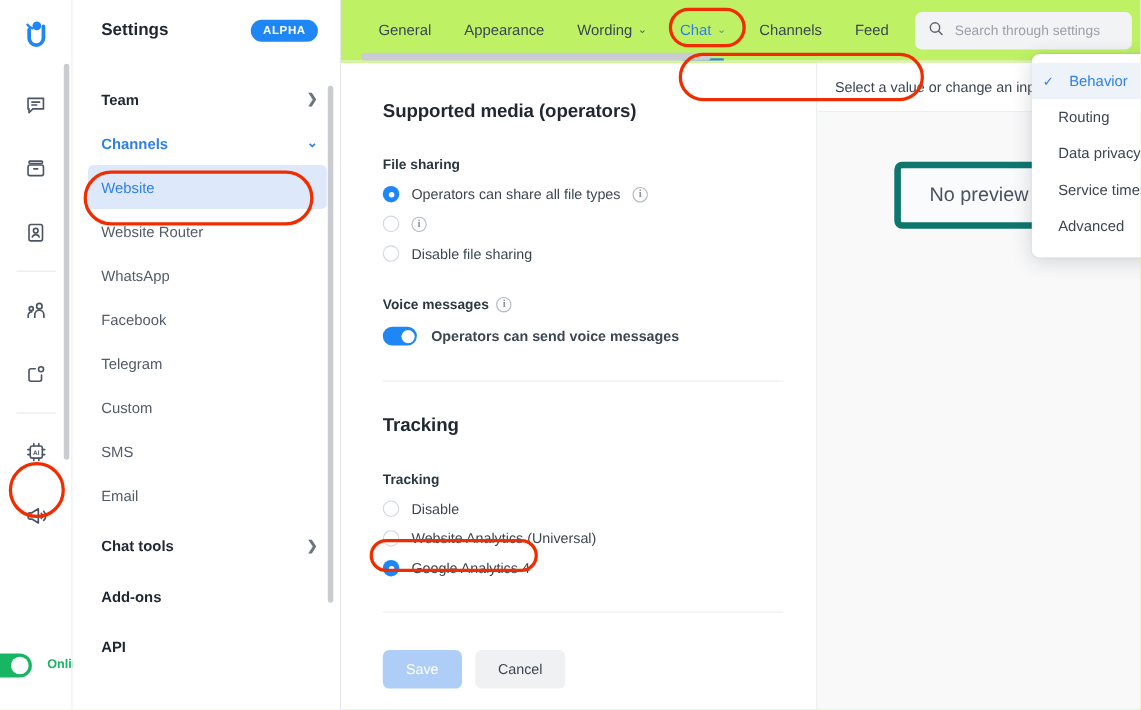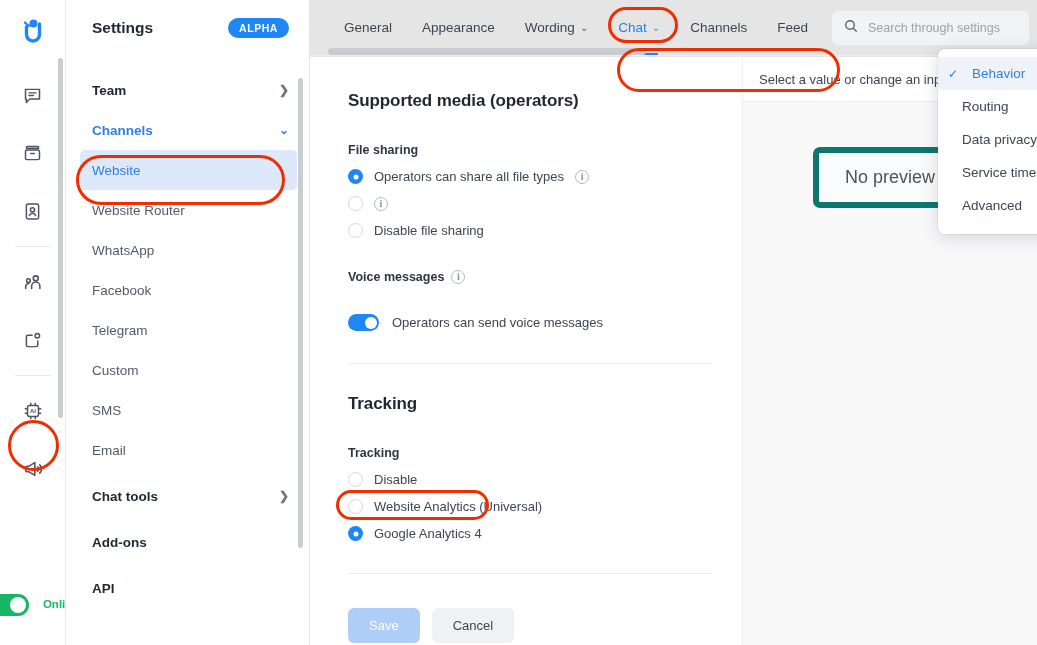--- a/index.html
+++ b/index.html
@@ -89,21 +89,21 @@
     padding-left: 12px; border-radius: 5px; width: calc(100% - 26px);
   }
   .nav-row .chev { color: #6b7480; font-size: 12px; line-height: 1; }
   .nav-spacer { height: 6px; }
   .settings-scroll {
     position: absolute; right: 6px; top: 78px; width: 5px; height: 470px;
     background: #c9ccd1; border-radius: 3px;
   }
 
   
-  .main { flex: 1 1 auto; height: 645px; position: relative; background: #e5e5e5; overflow: hidden; }
+  .main { flex: 1 1 auto; height: 645px; position: relative; background: #bef264; overflow: hidden; }
   .tabbar {
     height: 56px; display: flex; align-items: center;
     padding-left: 34px; gap: 30px; position: relative;
     border-bottom: 1px solid #eceff2;
   }
   .tab {
     font-size: 13.5px; color: #3c4653; cursor: pointer;
     display: flex; align-items: center; gap: 5px; position: relative;
     height: 55px; line-height: 55px;
   }
@@ -150,21 +150,21 @@
   .radio.on { border: none; background: #1f86f5; }
   .radio.on::after {
     content:''; position:absolute; left:50%; top:50%; transform: translate(-50%,-50%);
     width:5px; height:5px; border-radius:50%; background:#fff;
   }
   .info-i {
     width: 14px; height: 14px; border-radius: 50%; border: 1.2px solid #b3bac3;
     color: #8a939f; font-size: 10px; line-height: 12px; text-align: center;
     font-family: "Liberation Serif", serif; font-weight: 700; flex: 0 0 14px;
   }
-  .switch-row { display:flex; align-items:center; gap: 13px; margin-top: 30px; font-size: 13px; color: #3c4653; }
+  .switch-row { display:flex; align-items:center; gap: 13px; margin-top: 13px; font-size: 13px; color: #3c4653; font-weight: bold; }
   .switch {
     width: 31px; height: 17px; border-radius: 9px; background:#1f86f5;
     position: relative; flex: 0 0 31px; cursor: pointer;
   }
   .switch::after {
     content:''; position:absolute; top:2.5px; right:2.5px; width:12px; height:12px;
     border-radius:50%; background:#fff;
   }
   .hr { height:1px; background:#ebeef1; width: 364px; margin: 32px 0 0 0; }
   .btn-row { display:flex; gap: 12px; margin-top: 34px; }

